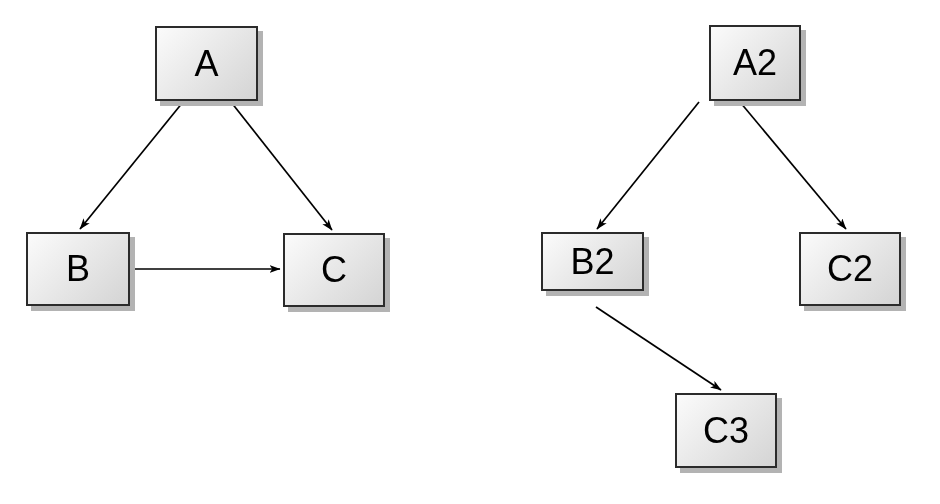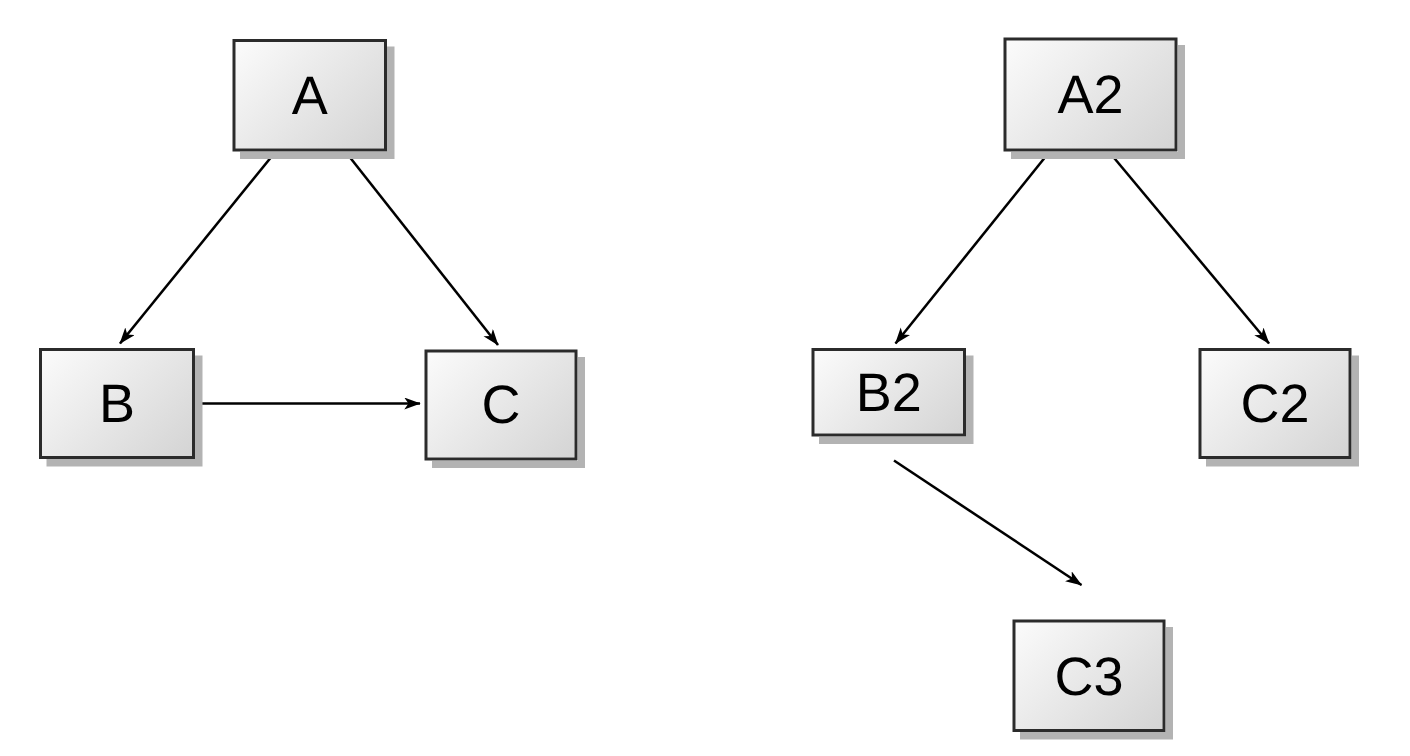--- a/index.html
+++ b/index.html
@@ -69,26 +69,26 @@
   <div id="nodes">
       <div class="node" style="left: 155px; top: 26px; width: 103px; height: 75px;">
         <span class="node-label">A</span>
       </div>
       <div class="node" style="left: 26px; top: 232px; width: 104px; height: 74px;">
         <span class="node-label">B</span>
       </div>
       <div class="node" style="left: 283px; top: 233px; width: 102px; height: 74px;">
         <span class="node-label">C</span>
       </div>
-      <div class="node" style="left: 669px; top: 25px; width: 116px; height: 76px;">
+      <div class="node" style="left: 709px; top: 25px; width: 92px; height: 76px;">
         <span class="node-label">A2</span>
       </div>
       <div class="node" style="left: 541px; top: 232px; width: 103px; height: 59px;">
         <span class="node-label">B2</span>
       </div>
       <div class="node" style="left: 799px; top: 232px; width: 102px; height: 74px; text-align: center;">
         <span class="node-label">C2</span>
       </div>
-      <div class="node" style="left: 675px; top: 413px; width: 102px; height: 75px; align-items: center;">
+      <div class="node" style="left: 675px; top: 393px; width: 102px; height: 75px; align-items: center;">
         <span class="node-label">C3</span>
       </div>
     </div>
 </div>
 
 </body></html>

